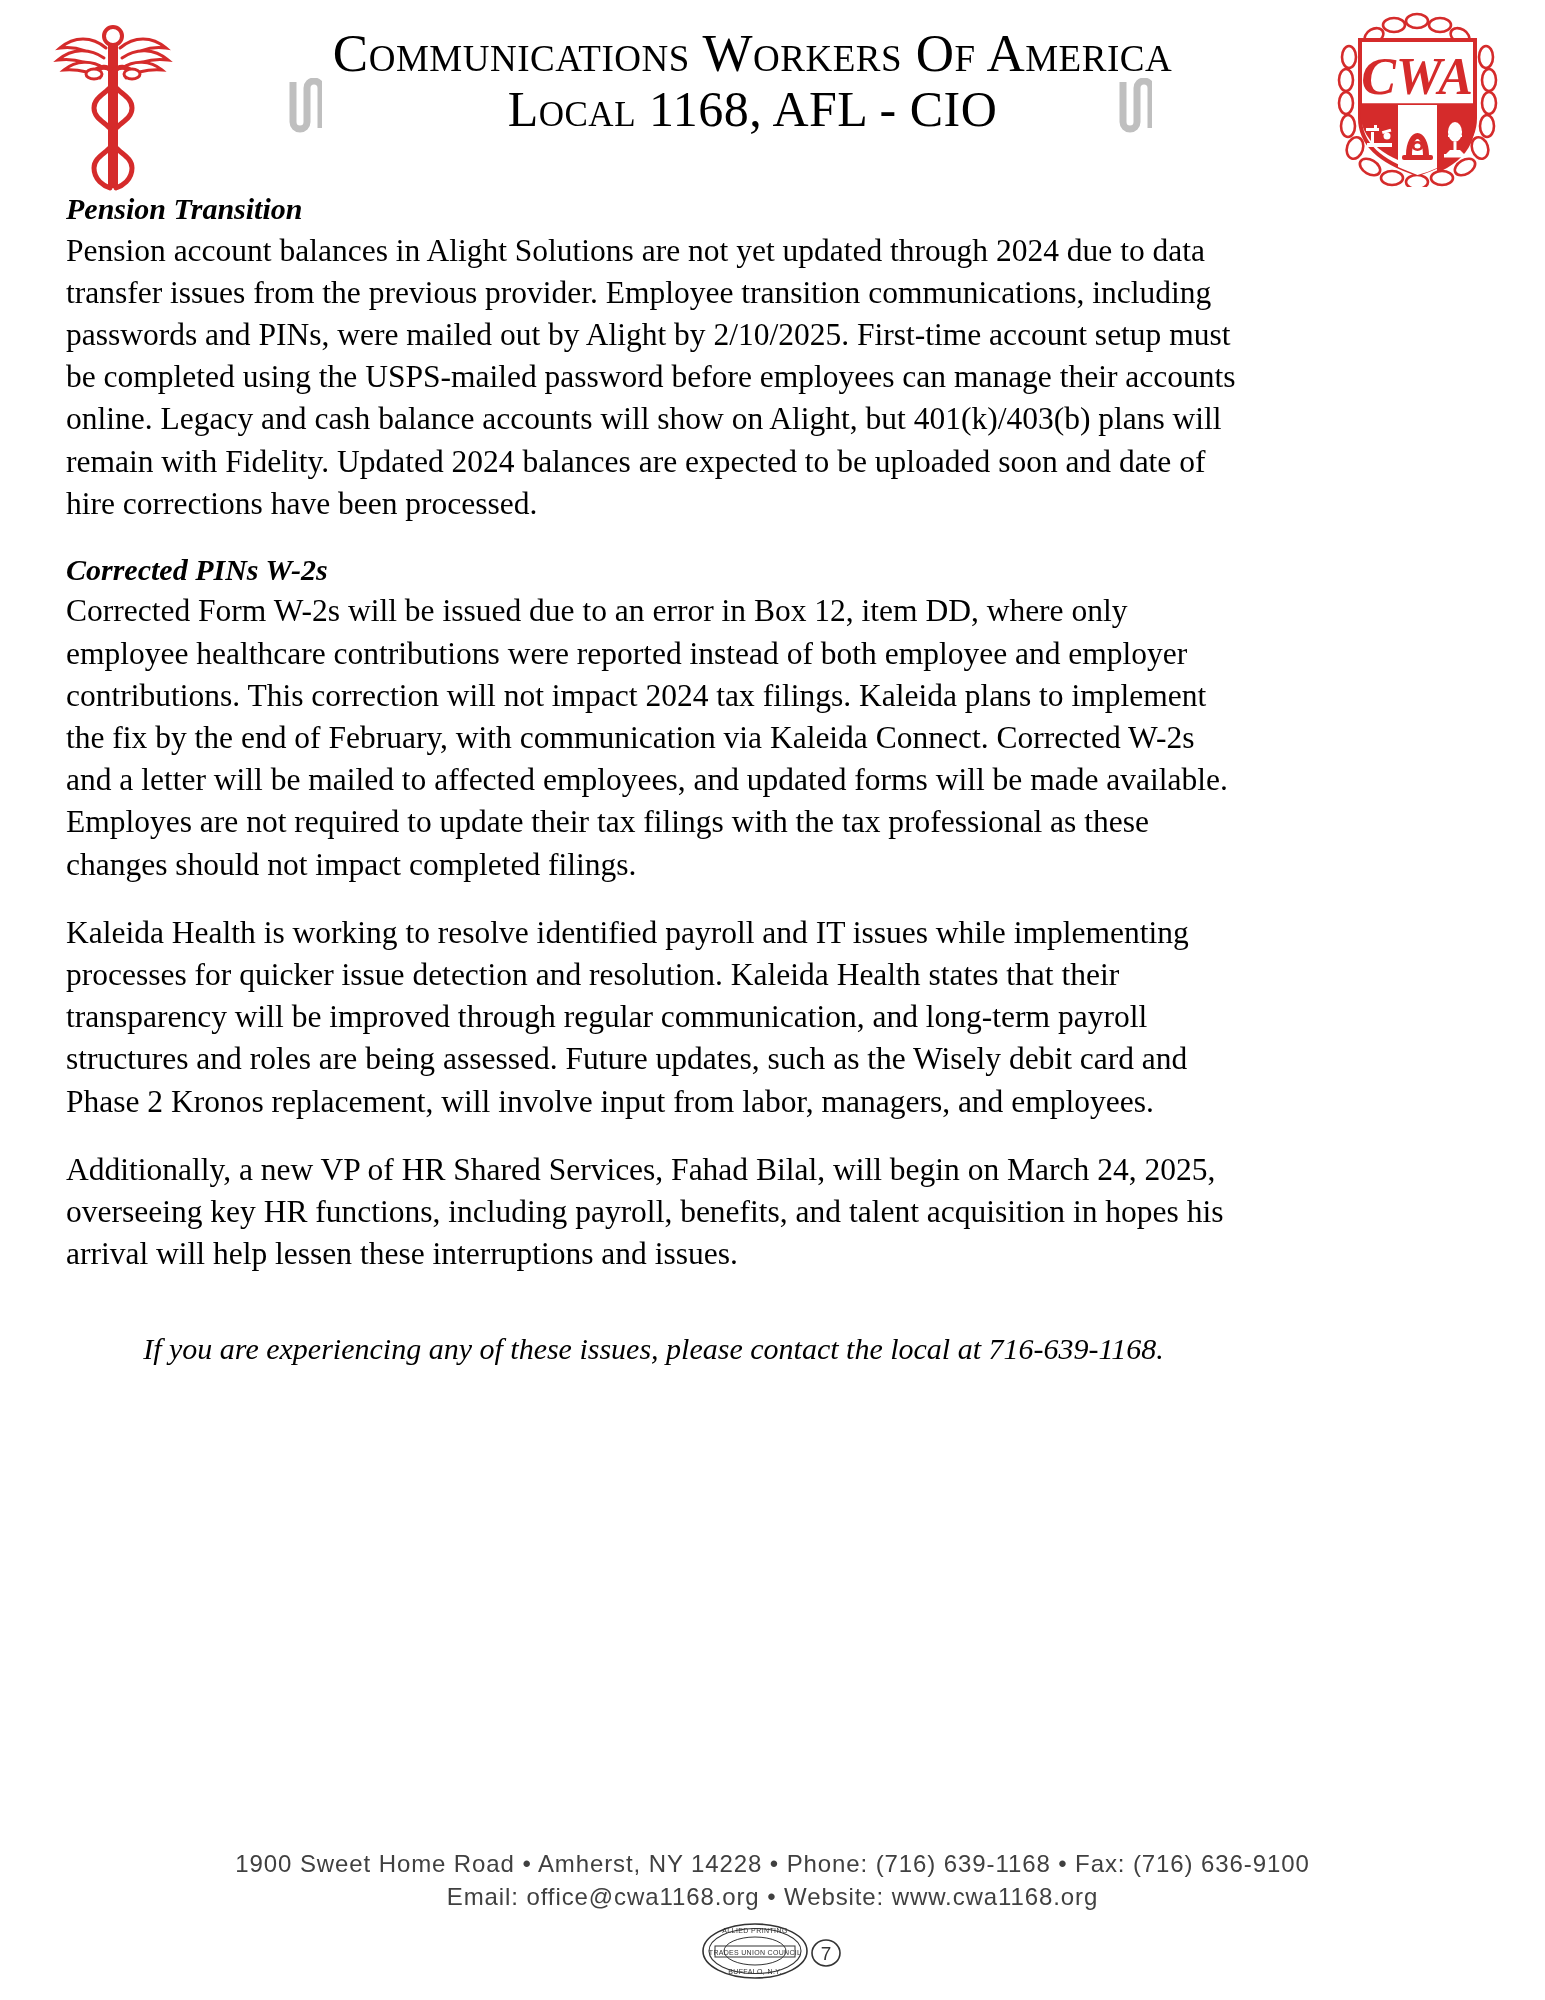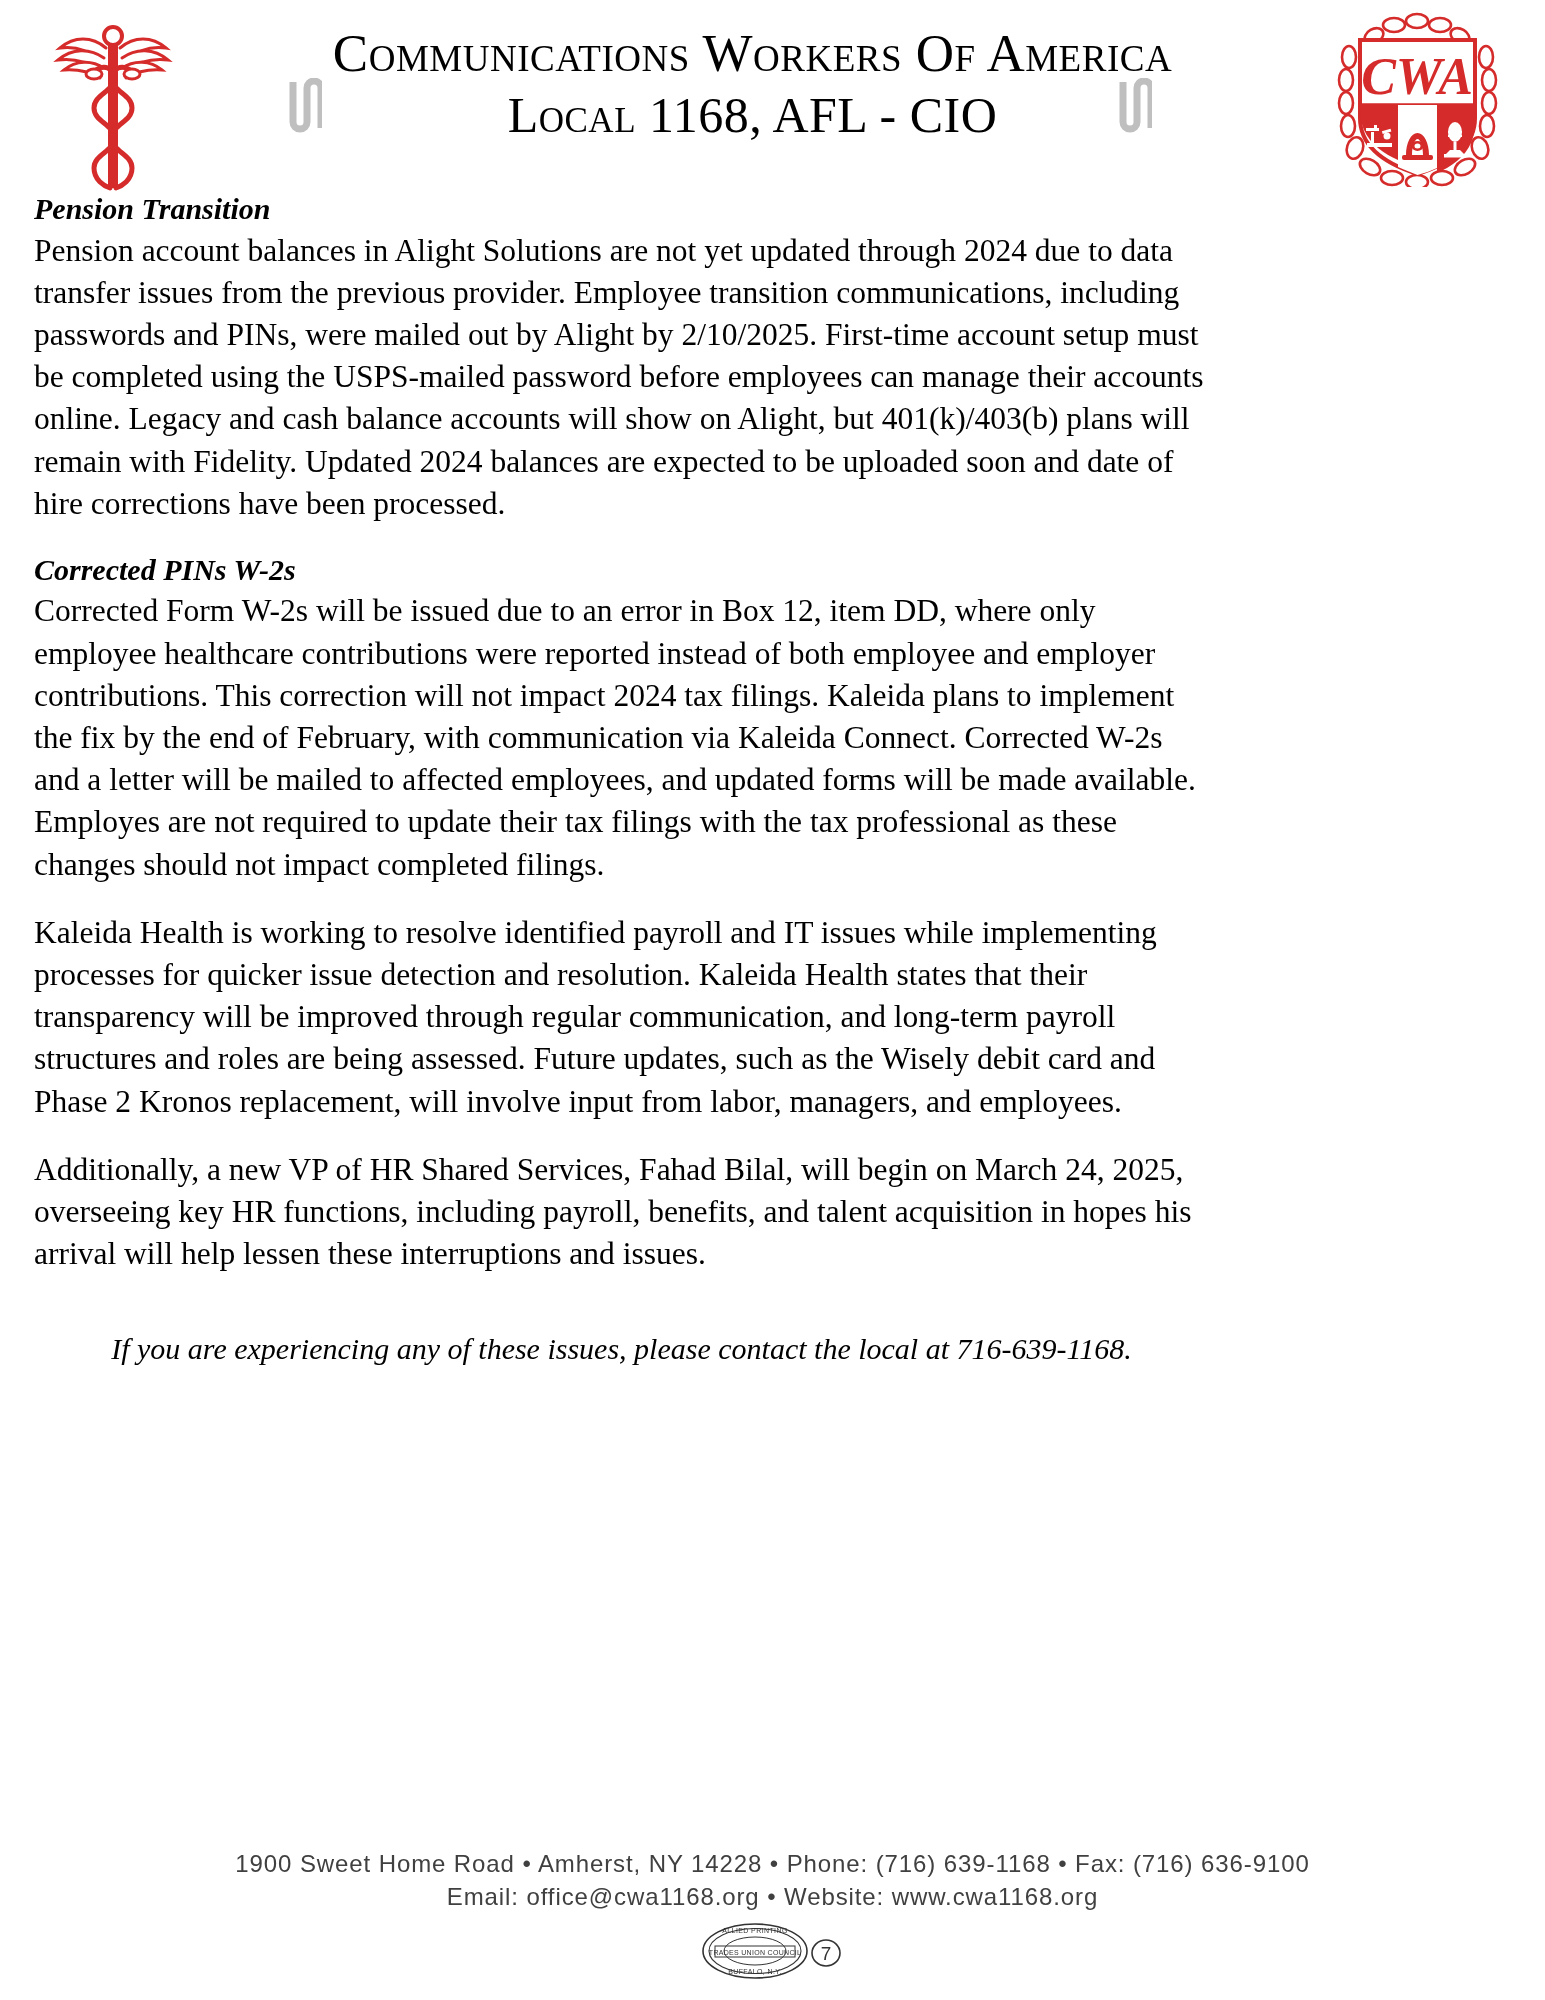--- a/index.html
+++ b/index.html
@@ -53,41 +53,40 @@
     text-transform: capitalize;
   }
   .org-line2 {
     font-family: "Liberation Serif", "DejaVu Serif", serif;
     font-size: 50px;
     line-height: 1.12;
     letter-spacing: 0.5px;
     white-space: nowrap;
     font-variant: small-caps;
     position: relative;
-    margin-top: 6px;
   }
   .paperclip {
     position: absolute;
     top: 78px;
     width: 34px;
     height: 62px;
     opacity: 1;
   }
   .paperclip.left  { left: 288px; }
   .paperclip.right { left: 1118px; }
 
   
   .sheet {
     position: absolute;
     left: 0;
     top: 190px;
     width: 1545px;
   }
   .content {
-    margin: 0 46px 0 34px;
+    margin: 0 46px 0 66px;
     width: 1175px;
   }
   h2.section-heading {
     font-family: "Liberation Serif", "DejaVu Serif", serif;
     font-size: 30px;
     font-weight: bold;
     font-style: italic;
     margin: 0 0 2px 0;
     padding: 0;
     line-height: 1.25;

